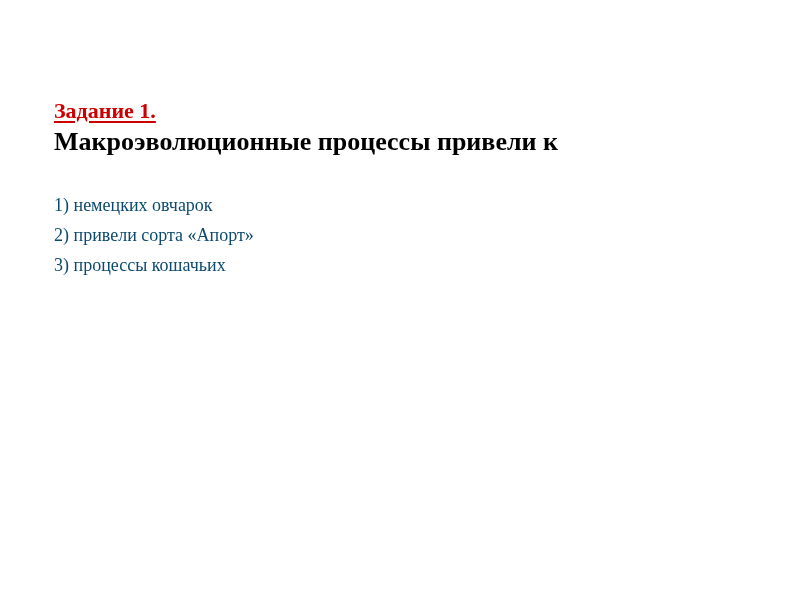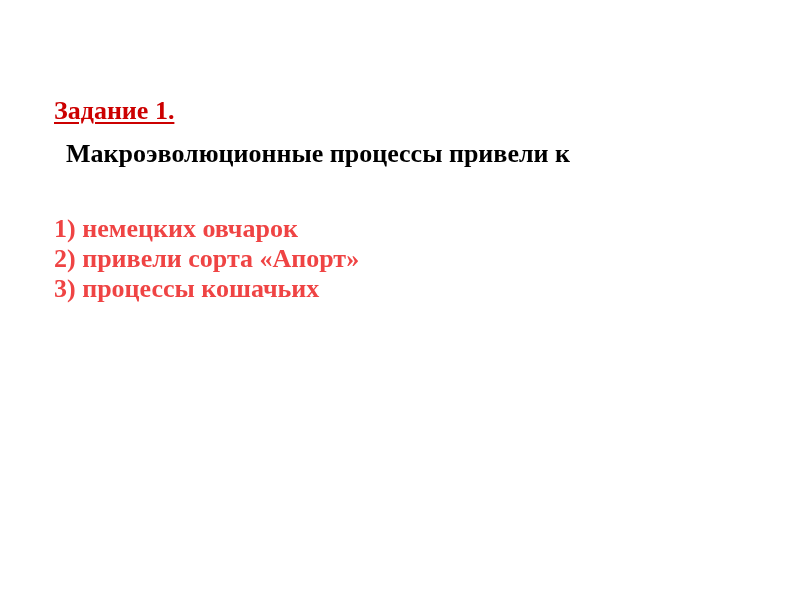--- a/index.html
+++ b/index.html
@@ -25,61 +25,61 @@
 
   
   .content-block {
     position: absolute;
     left: 54px;
     top: 95px;
     width: 700px;
   }
 
   .task-heading {
-    font-size: 26px;
+    font-size: 22px;
     font-weight: bold;
     line-height: 31px;
     color: #CC0000;
     margin: 0;
     padding: 0;
     display: block;
   }
   .task-heading .heading-text {
     text-decoration: underline;
     text-decoration-thickness: 2px;
     text-underline-offset: 3px;
     display: inline;
   }
 
   .question-text {
     font-size: 26px;
     font-weight: bold;
     line-height: 32px;
     color: #000000;
-    margin: 12px;
+    margin: 0;
     padding: 0;
     max-width: 520px;
   }
 
   .spacer-line {
     height: 32px;
     font-size: 26px;
     line-height: 32px;
   }
 
   .options-list {
     list-style: none;
     margin: 0;
     padding: 0;
   }
   .option-item {
-    font-size: 26px;
-    font-weight: bold;
+    font-size: 18px;
+    font-weight: normal;
     line-height: 30px;
-    color: #ef4444;
+    color: #0c4a6e;
     white-space: nowrap;
   }
   .option-marker {
     display: inline;
   }
   .option-label {
     display: inline;
   }
 </style>
 </head>

